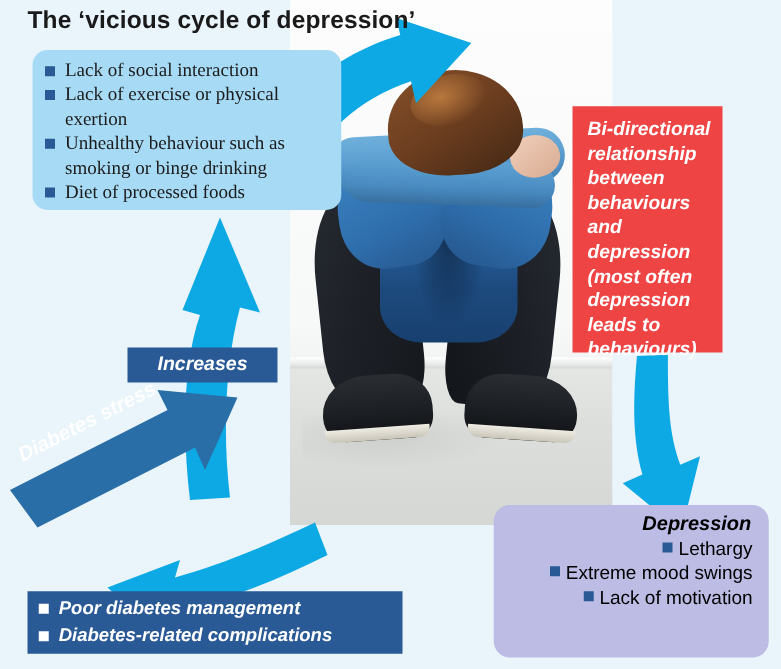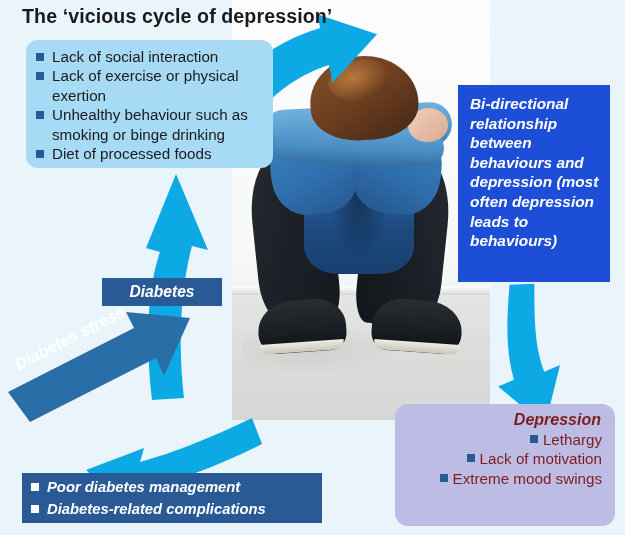--- a/index.html
+++ b/index.html
@@ -157,54 +157,54 @@
   .box-behaviours {
     left: 26px; top: 40px;
     width: 247px; height: 128px;
     background: #a7daf4;
     border-radius: 12px;
     padding: 7px 8px 6px 10px;
     color: #1b1b1b;
     font-size: 15.2px;
     line-height: 19.4px;
   }
-  .box-behaviours ul { margin: 0; padding: 0; list-style: none; }
+  .box-behaviours ul { margin: 0; padding: 0; list-style: none; font-family: Liberation Serif, serif; }
   .box-behaviours li {
     position: relative;
     padding-left: 16px;
     margin-bottom: 0px;
   }
   .box-behaviours li:before {
     content:"";
     position: absolute;
     left: 0; top: 6px;
     width: 8px; height: 8px;
     background: #2a5a96;
   }
 
   .box-bidirectional {
     left: 458px; top: 85px;
-    width: 152px; height: 197px;
-    background: #1d4ed8;
+    width: 120px; height: 197px;
+    background: #ef4444;
     color: #ffffff;
     font-style: italic;
     font-weight: bold;
     font-size: 15.4px;
     line-height: 19.6px;
     padding: 9px 8px 8px 12px;
   }
 
   .box-depression {
     left: 395px; top: 404px;
     width: 220px; height: 122px;
     background: #bdbce4;
     border-radius: 13px;
     padding: 6px 12px 6px 8px;
     text-align: right;
-    color: #7f1d1d;
+    color: #000000;
     font-size: 15.2px;
     line-height: 19.6px;
   }
   .box-depression .dep-title {
     font-style: italic;
     font-weight: bold;
     font-size: 16px;
     padding-right: 2px;
   }
   .box-depression ul { margin: 0; padding: 0; list-style: none; }
@@ -332,31 +332,31 @@
       <li>Diet of processed foods</li>
     </ul>
   </div>
 
   <div class="box box-bidirectional">Bi-directional relationship between behaviours and depression (most often depression leads to behaviours)</div>
 
   <div class="box box-depression">
     <div class="dep-title">Depression</div>
     <ul>
       <li><span class="bl"></span><span>Lethargy</span></li>
+      <li><span class="bl"></span><span>Extreme mood swings</span></li>
       <li><span class="bl"></span><span>Lack of motivation</span></li>
-      <li><span class="bl"></span><span>Extreme mood swings</span></li>
     </ul>
   </div>
 
   <div class="box box-outcomes">
     <ul>
       <li>Poor diabetes management</li>
       <li>Diabetes-related complications</li>
     </ul>
   </div>
 
-  <div class="box label-increases">Diabetes</div>
+  <div class="box label-increases">Increases</div>
 
   <div class="arrow-diabetes">
     <div class="ds-label">Diabetes stress</div>
   </div>
 
 </div>
 
 </body></html>

